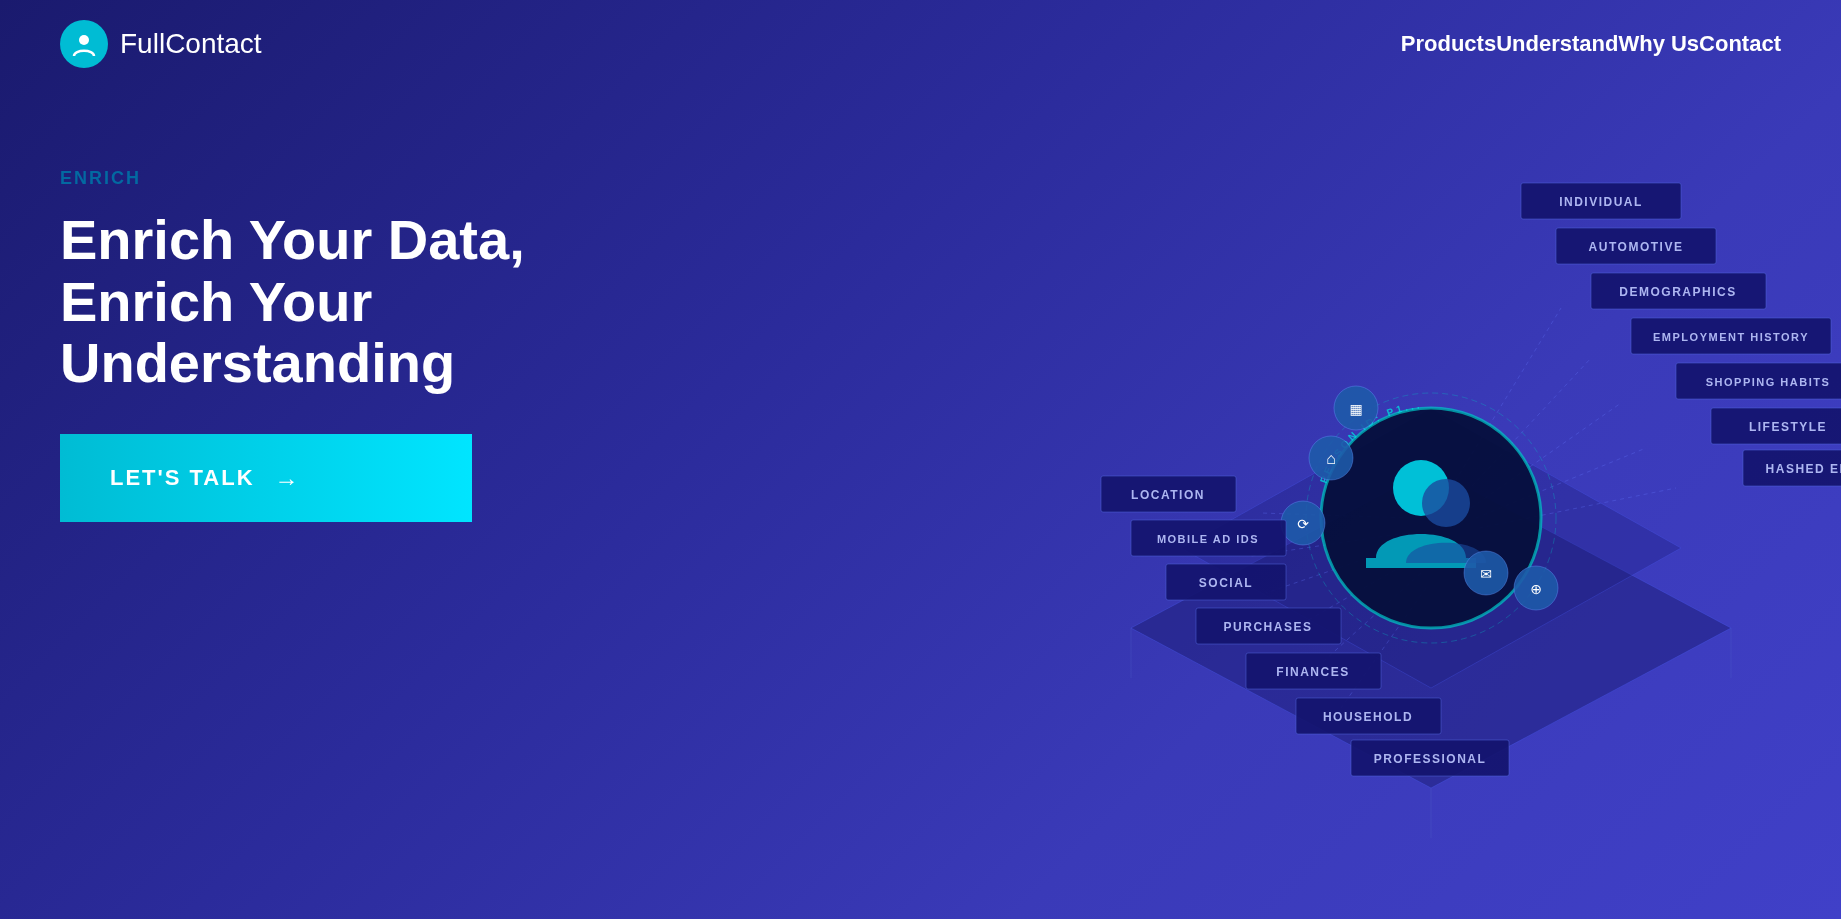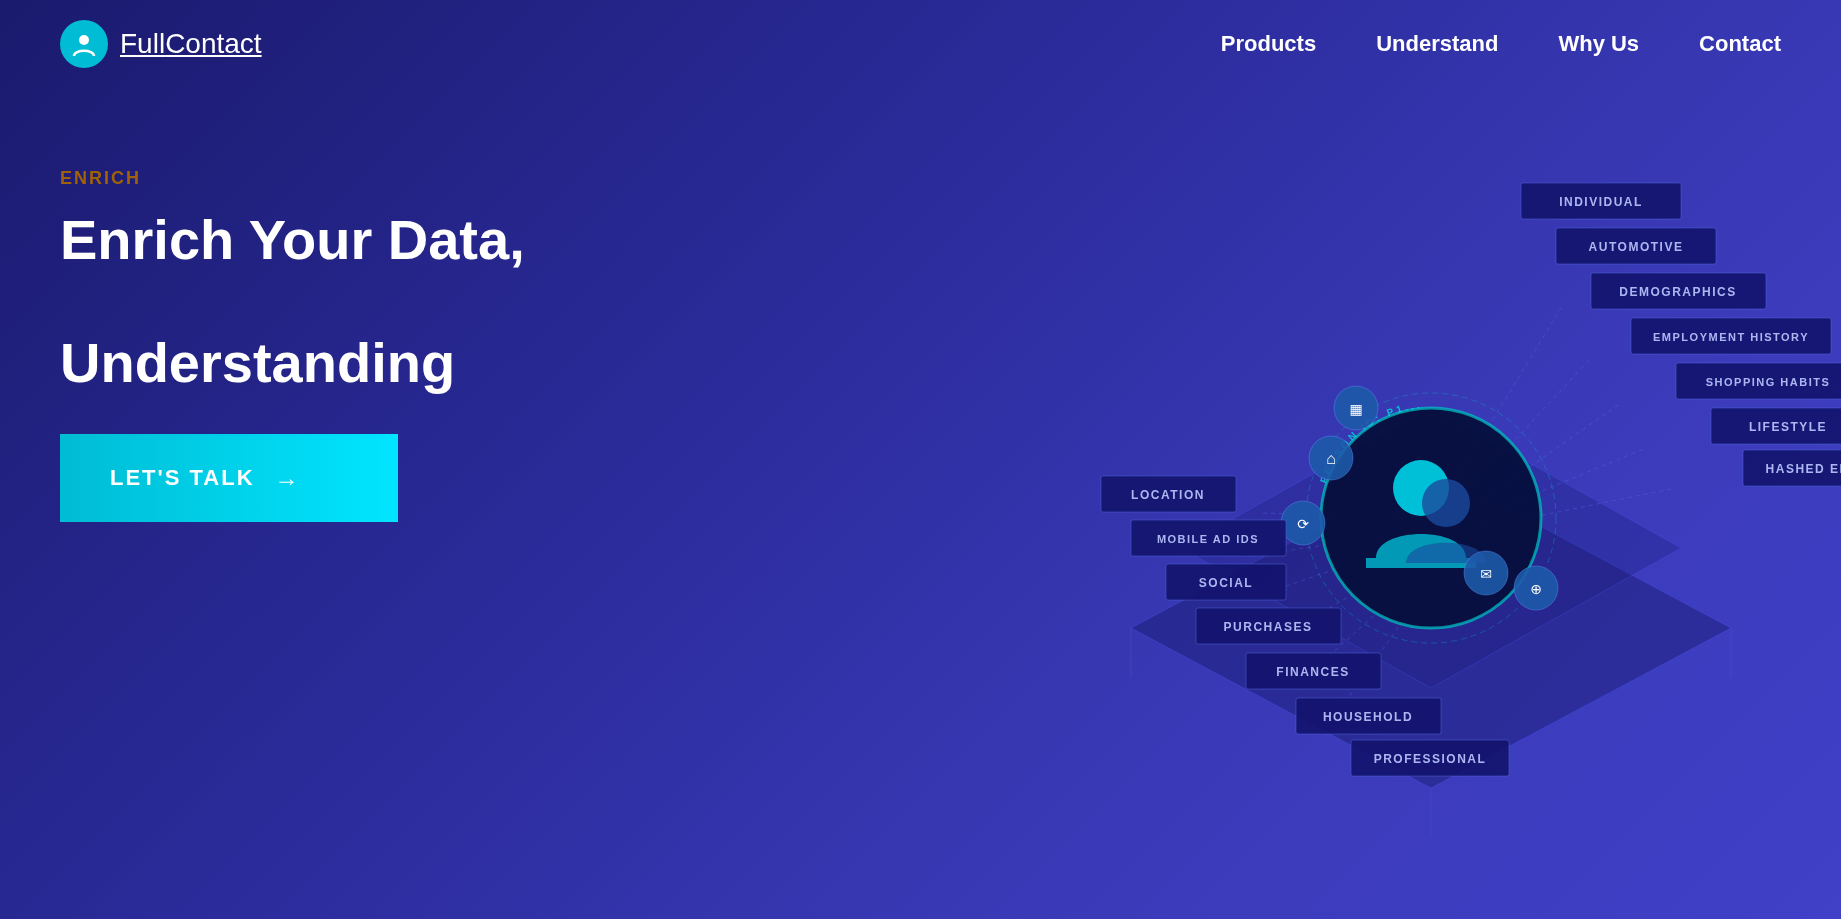--- a/index.html
+++ b/index.html
@@ -43,31 +43,29 @@
 
     .logo-icon svg {
       width: 28px;
       height: 28px;
     }
 
     .logo-text {
       font-size: 28px;
       font-weight: 700;
       color: white;
-      text-decoration: underline;
     }
 
     .logo-text span {
       font-weight: 400;
     }
 
     .nav-links {
       display: flex;
       align-items: center;
-      gap: 60px;
       list-style: none;
     }
 
     .nav-links li a {
       color: white;
       text-decoration: none;
       font-size: 22px;
       font-weight: 600;
     }
 
@@ -78,21 +76,21 @@
       padding: 60px 60px 0 60px;
       position: relative;
     }
 
     .hero-content {
       flex: 0 0 720px;
       padding-top: 20px;
     }
 
     .enrich-label {
-      color: #a16207;
+      color: #0369a1;
       font-size: 18px;
       font-weight: 700;
       letter-spacing: 2px;
       margin-bottom: 20px;
       text-transform: uppercase;
     }
 
     .hero-title {
       font-size: 56px;
       font-weight: 900;
@@ -116,21 +114,21 @@
       gap: 20px;
       background: linear-gradient(90deg, #00bcd4, #00e5ff);
       color: white;
       font-size: 22px;
       font-weight: 800;
       letter-spacing: 2px;
       padding: 30px 50px;
       border: none;
       cursor: pointer;
       text-transform: uppercase;
-      width: 338px;
+      width: 412px;
     }
 
     .cta-arrow {
       font-size: 24px;
       font-weight: 700;
     }
 
     
     .hero-graphic {
       position: absolute;
@@ -187,21 +185,21 @@
       <a href="#">Contact</a>
     </li>
   </ul>
 </nav>
 
 <section class="hero">
   <div class="hero-content">
     <div class="enrich-label">ENRICH</div>
     <h1 class="hero-title">
       <span>Enrich Your Data,</span><br>
-      <br>
+      <span>Enrich Your</span><br>
       <span>Understanding</span>
     </h1>
     <button class="cta-button">
       <span>LET'S TALK</span>
       <span class="cta-arrow">→</span>
     </button>
   </div>
 
   <div class="hero-graphic">
     <div class="iso-container">

